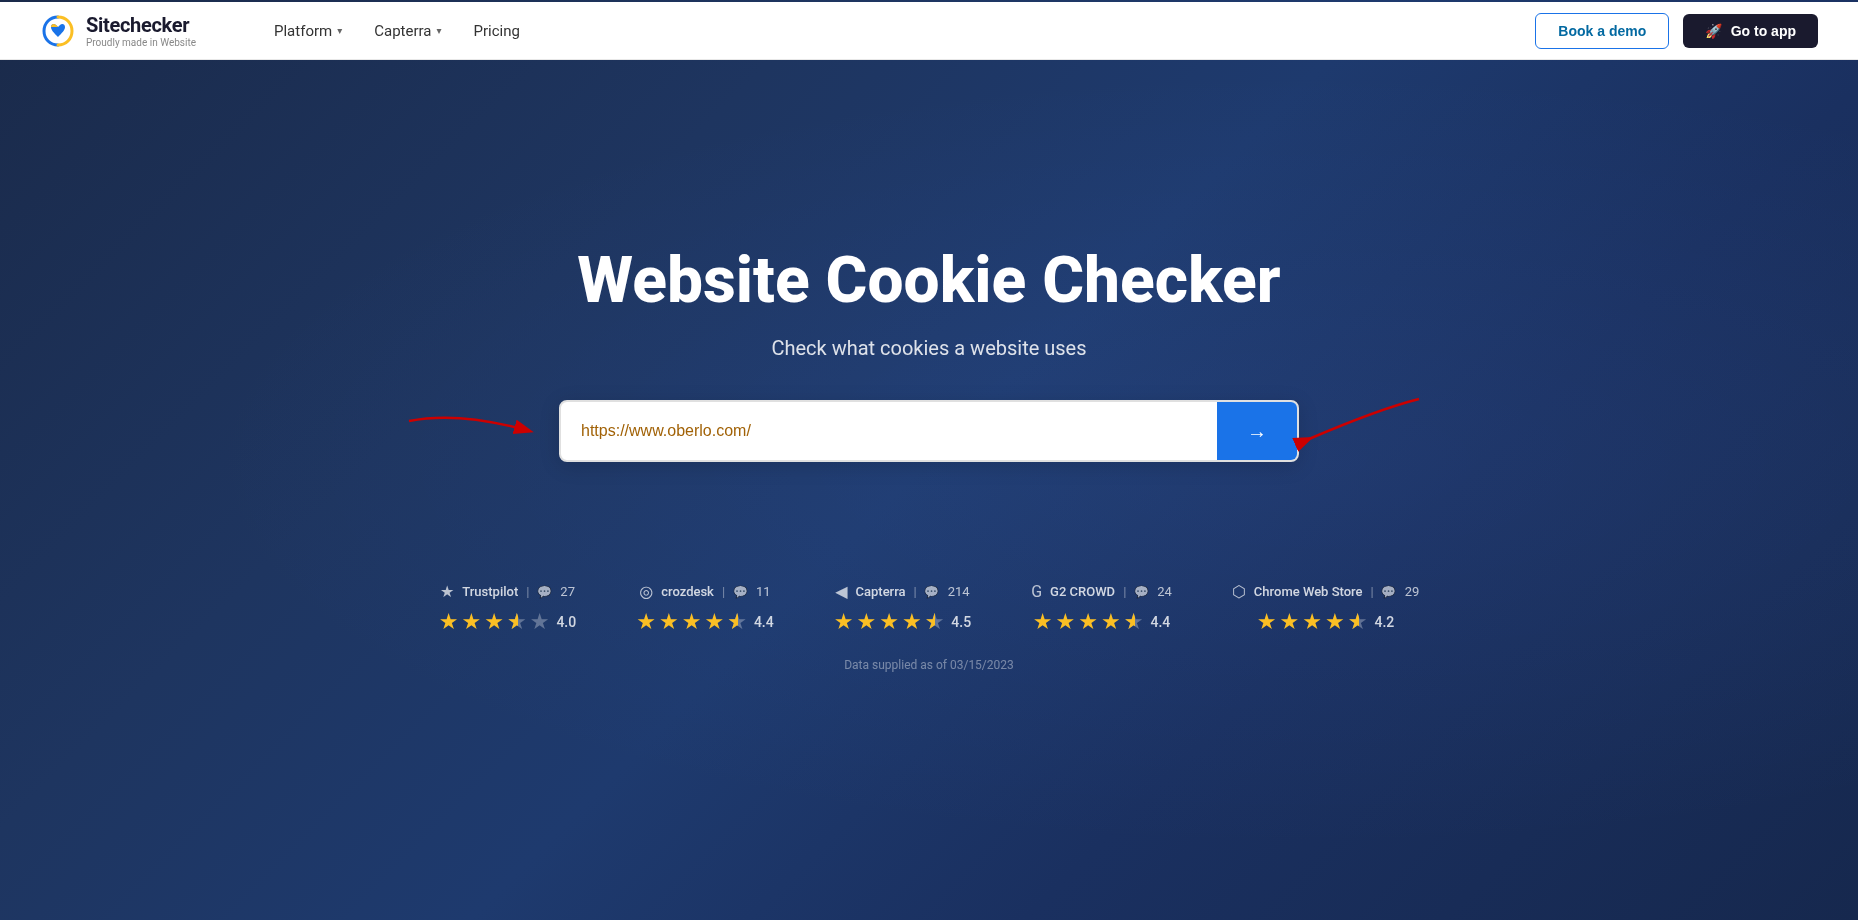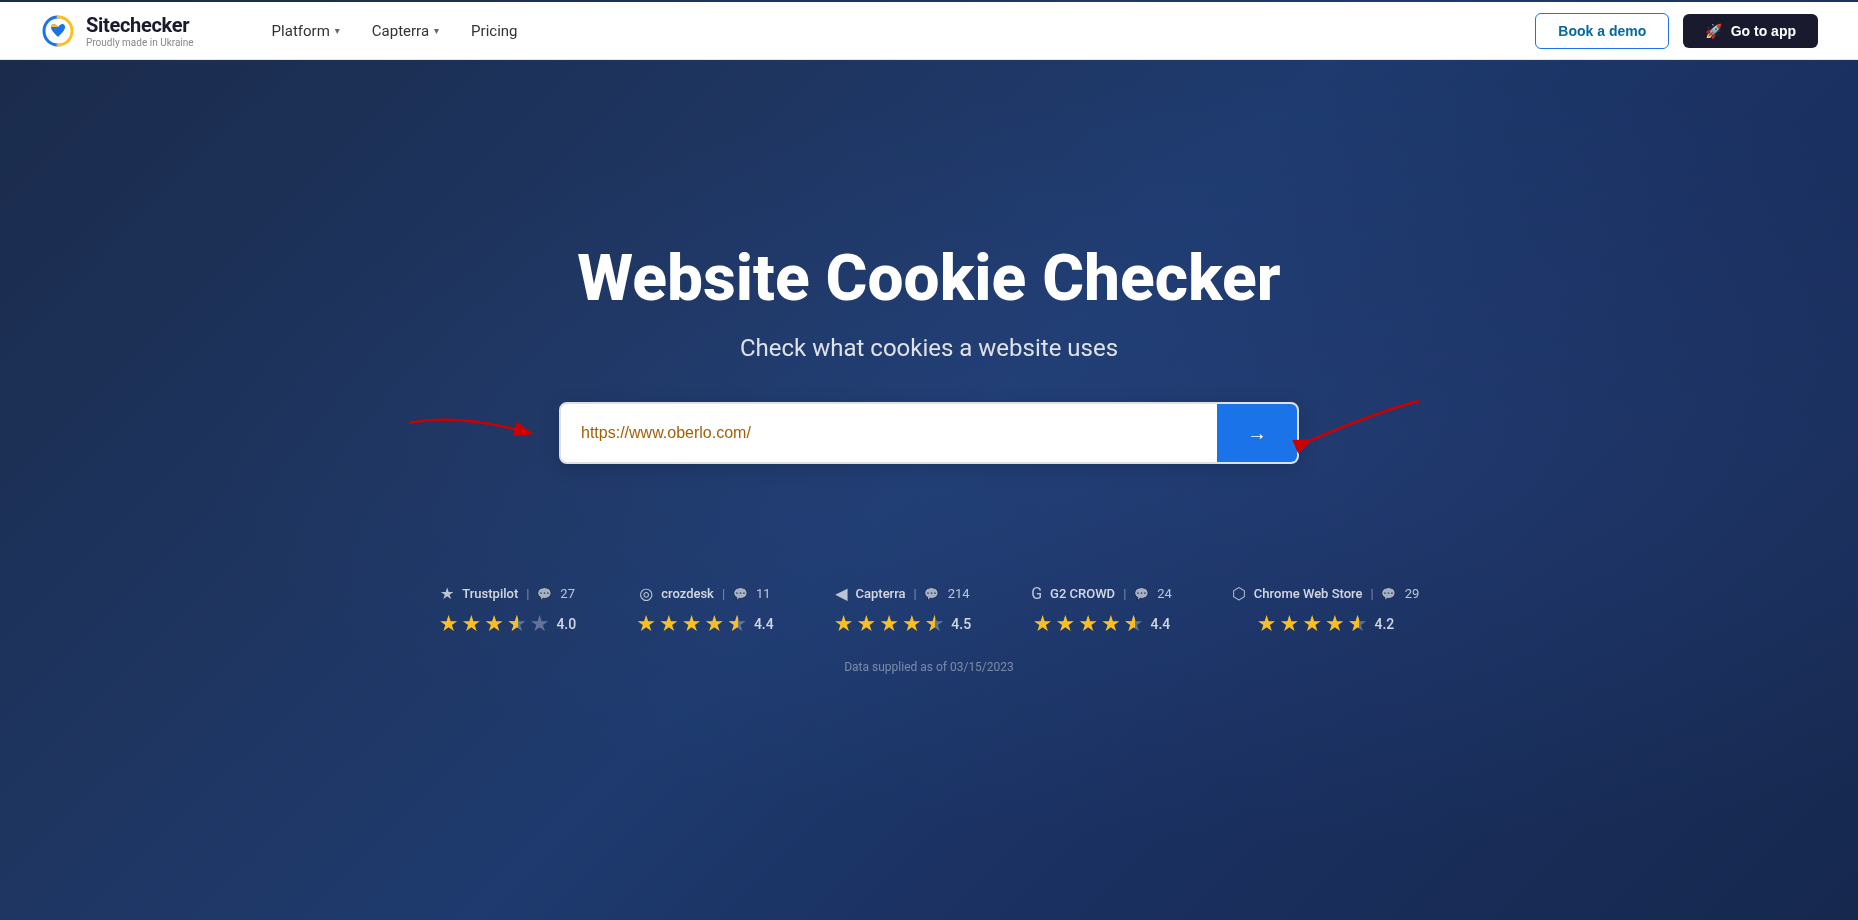--- a/index.html
+++ b/index.html
@@ -53,21 +53,21 @@
     .hero-content {
       display: flex; flex-direction: column; align-items: center;
       z-index: 2; width: 100%; max-width: 1100px; padding: 0 40px;
       margin-top: -60px;
     }
     .hero-title {
       font-size: 64px; font-weight: 800; color: #fff;
       text-align: center; line-height: 1.1; margin-bottom: 20px;
     }
     .hero-subtitle {
-      font-size: 24px; color: rgba(255,255,255,0.85); text-align: center;
+      font-size: 20px; color: rgba(255,255,255,0.85); text-align: center;
       margin-bottom: 40px; font-weight: 400;
     }
 
     
     .search-container { position: relative; width: 740px; max-width: 100%; }
     .search-box {
       display: flex; align-items: center;
       background: #fff; border-radius: 8px; overflow: hidden;
       border: 2px solid #e0e0e0;
       box-shadow: 0 4px 20px rgba(0,0,0,0.15);
@@ -128,21 +128,21 @@
       <svg class="logo-icon" viewBox="0 0 36 36" fill="none">
         <circle cx="18" cy="18" r="18" fill="transparent"></circle>
         <path d="M18 4 C10 4 4 10 4 18 C4 26 10 32 18 32" stroke="#1a73e8" stroke-width="3" fill="none" stroke-linecap="round"></path>
         <path d="M18 4 C26 4 32 10 32 18 C32 26 26 32 18 32" stroke="#fbbf24" stroke-width="3" fill="none" stroke-linecap="round"></path>
 
         <path d="M11 14 C11 11 14 10 16 12 L18 14 L20 12 C22 10 25 11 25 14 C25 17 22 20 18 24 C14 20 11 17 11 14Z" fill="#1a73e8"></path>
         <path d="M11 14 C11 11 14 10 16 12 L18 14" fill="#fbbf24"></path>
       </svg>
       <div class="logo-text-block">
         <span class="logo-name">Sitechecker</span>
-        <span class="logo-sub">Proudly made in Ukraine</span>
+        <span class="logo-sub">Proudly made in Website</span>
       </div>
     </div>
     <div class="nav-links">
       <a class="nav-link">
         <span>Platform</span>
         <span class="chevron">▾</span>
       </a>
       <a class="nav-link">
         <span>Capterra</span>
         <span class="chevron">▾</span>

